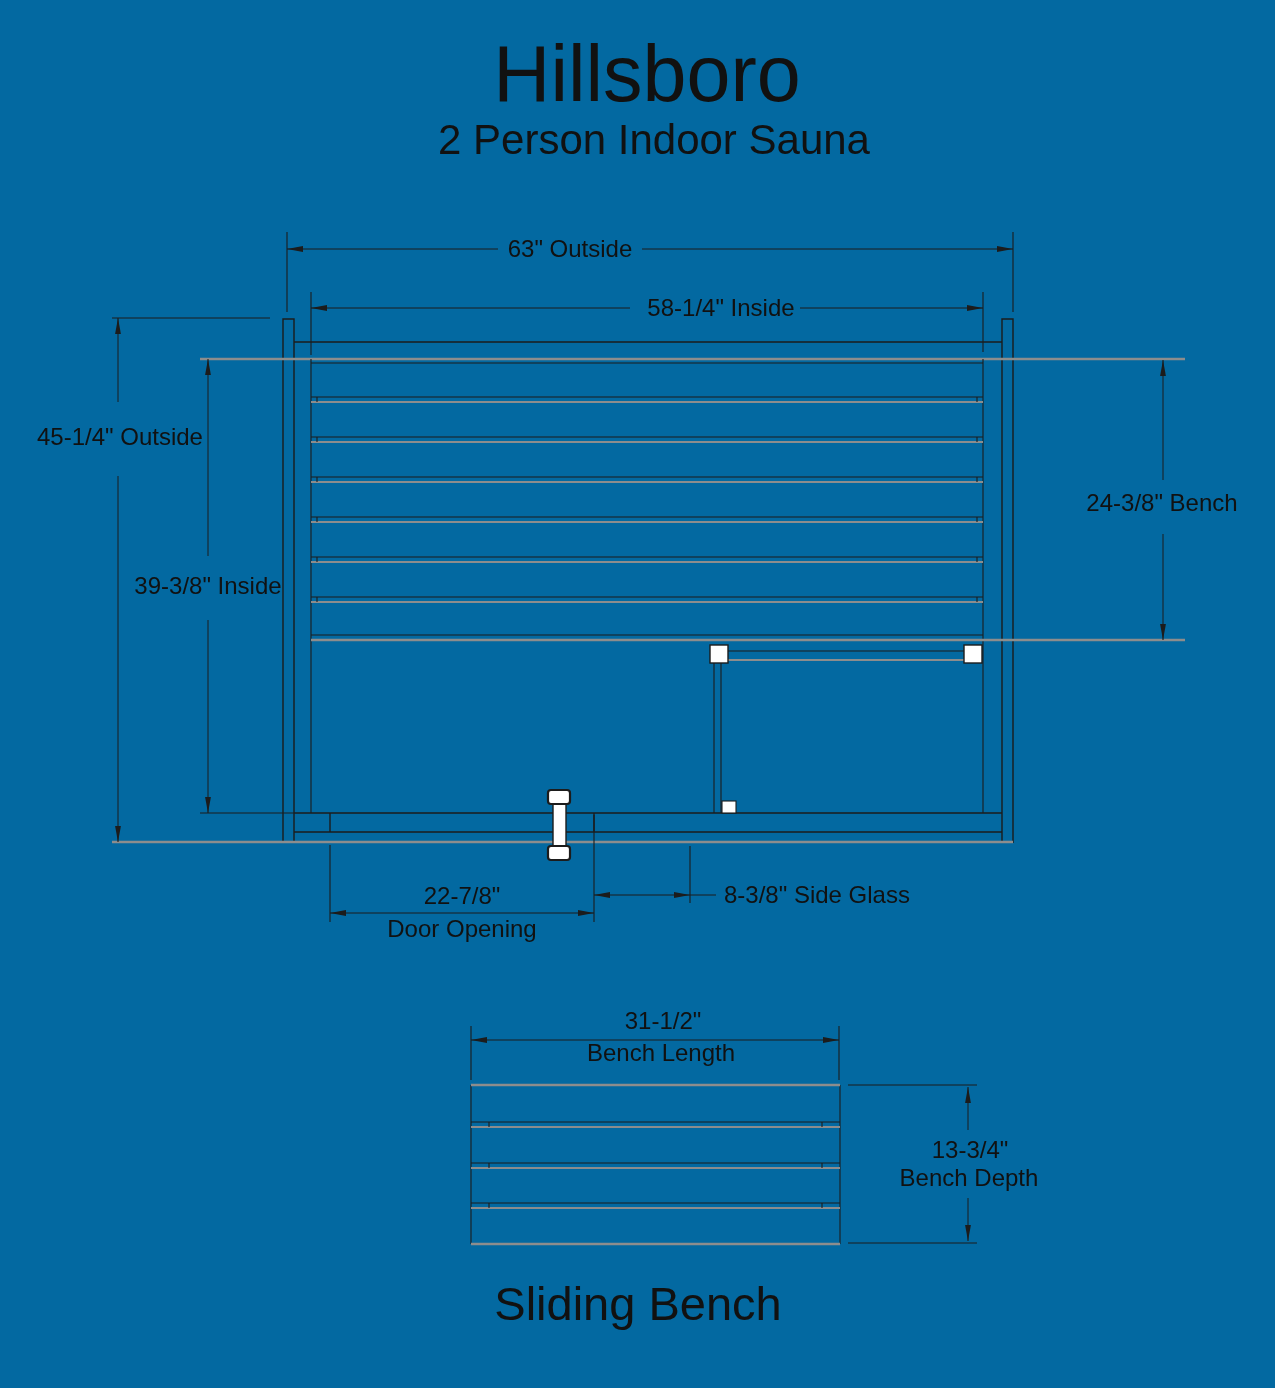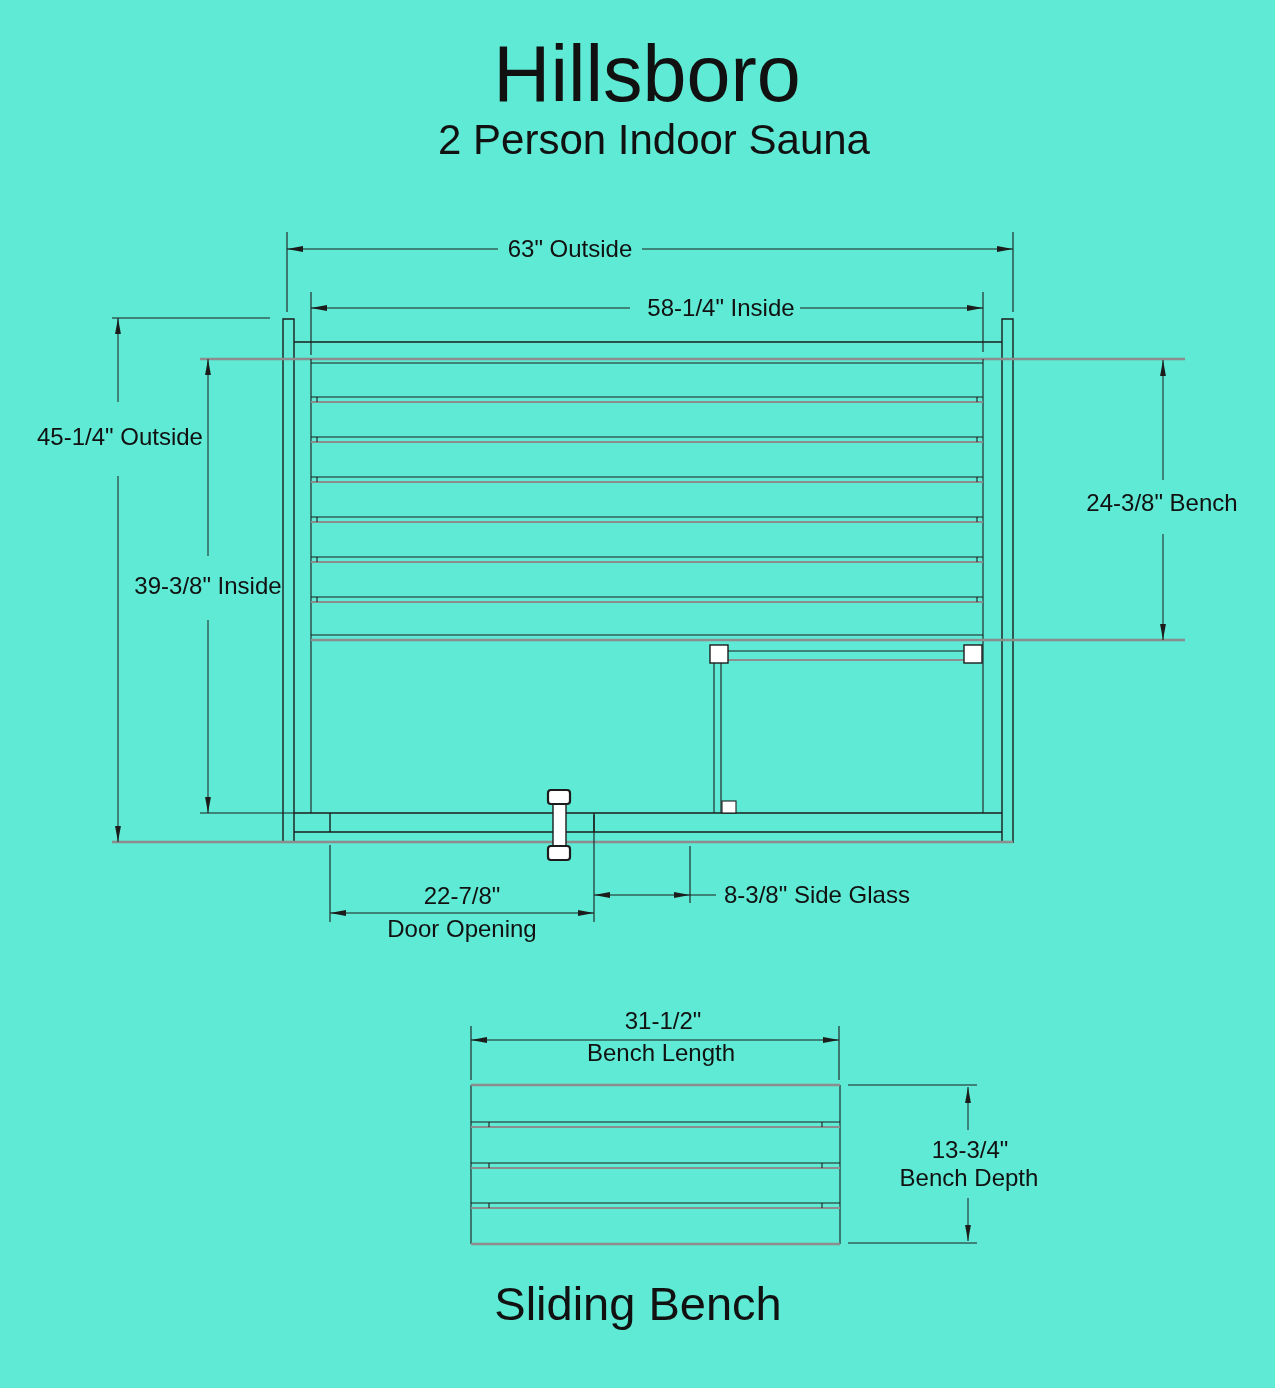--- a/index.html
+++ b/index.html
@@ -1,16 +1,16 @@
 <!DOCTYPE html>
 <html><head>
 <meta charset="utf-8">
 <style>
   html,body{margin:0;padding:0;background:#ffffff;}
-  .page{width:1275px;height:1388px;margin:0 auto;background:#5eead4;position:relative;}
+  .page{width:1275px;height:1388px;margin:0 auto;background:#0369a1;position:relative;}
   svg{display:block;}
   text{font-family:"Liberation Sans", sans-serif;fill:#111111;}
   .t-title{font-size:79px;text-anchor:middle;}
   .t-sub{font-size:42px;text-anchor:middle;}
   .t-dim{font-size:24px;text-anchor:middle;}
   .t-dim-l{font-size:24px;text-anchor:start;}
   .t-big{font-size:47px;text-anchor:middle;}
   .ln{stroke:#1c1c1c;stroke-width:1.4;fill:none;}
   .lt{stroke:#1c1c1c;stroke-width:1.1;fill:none;}
   .gy{stroke:#8d8d8d;stroke-width:2.6;fill:none;}

